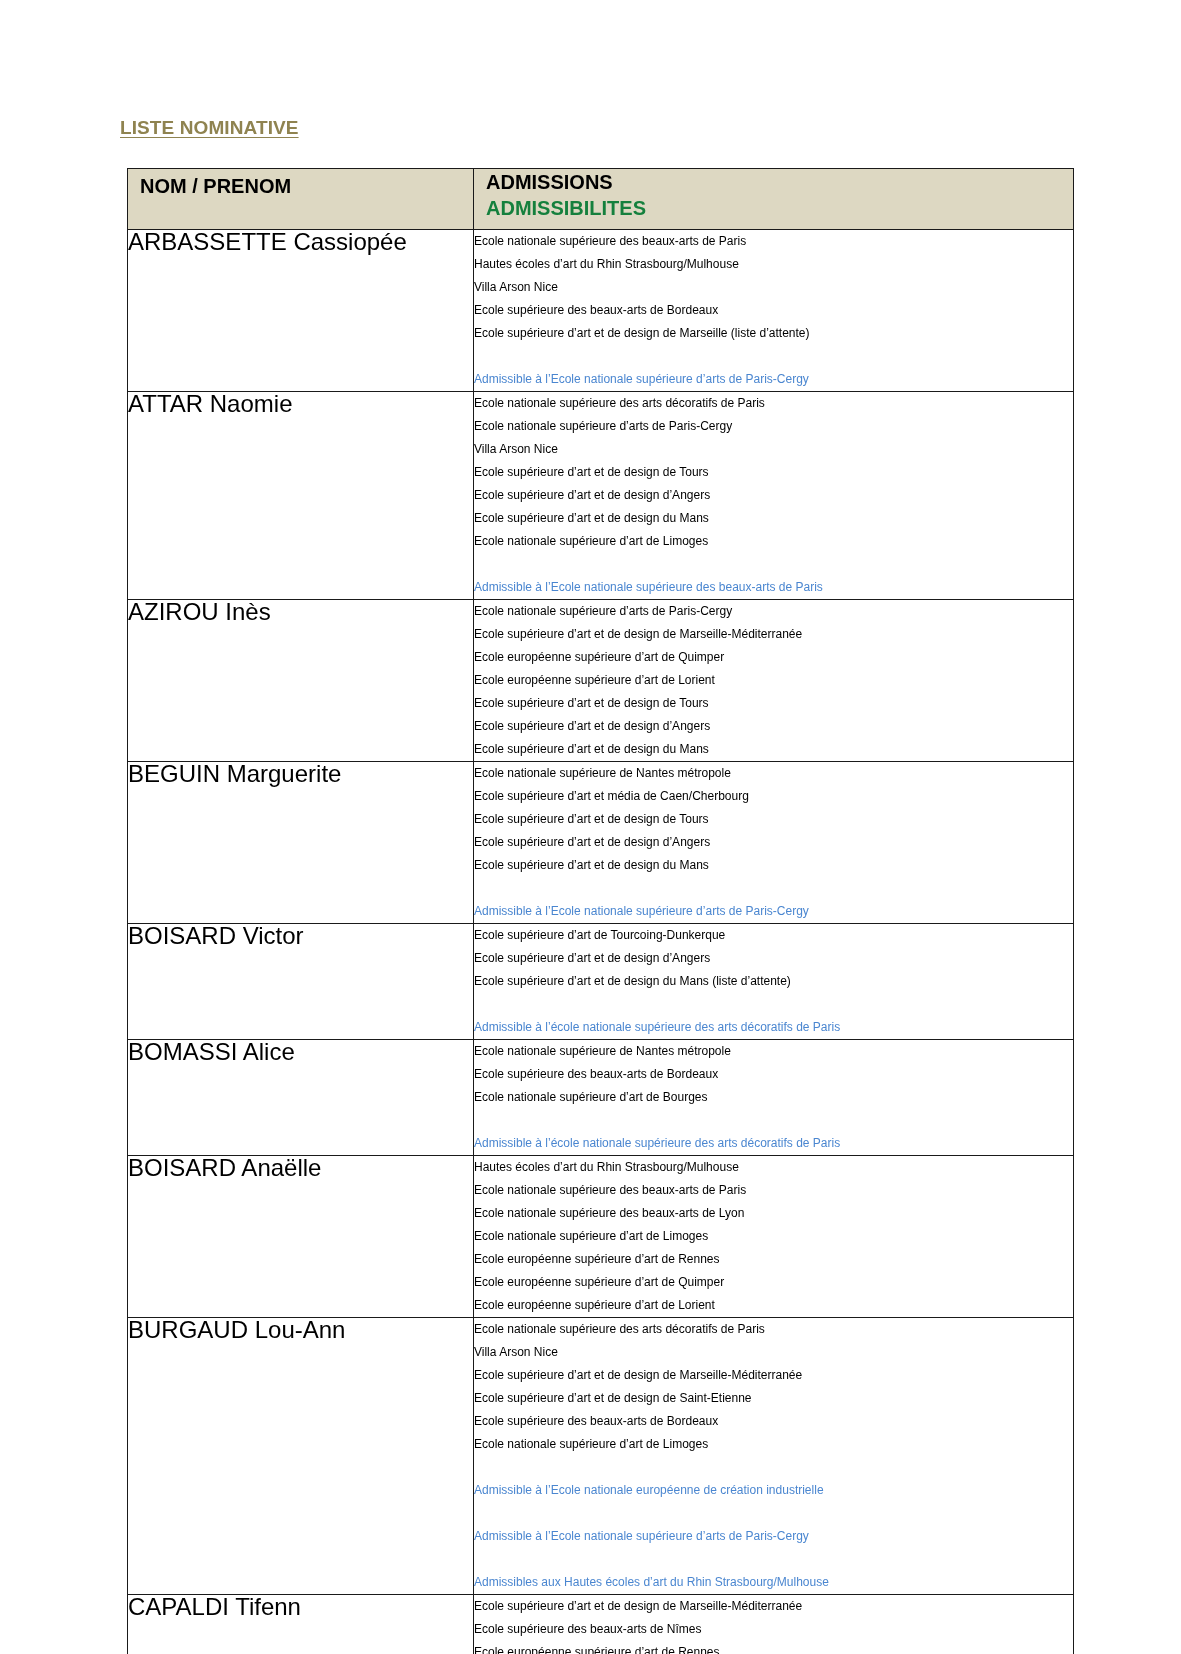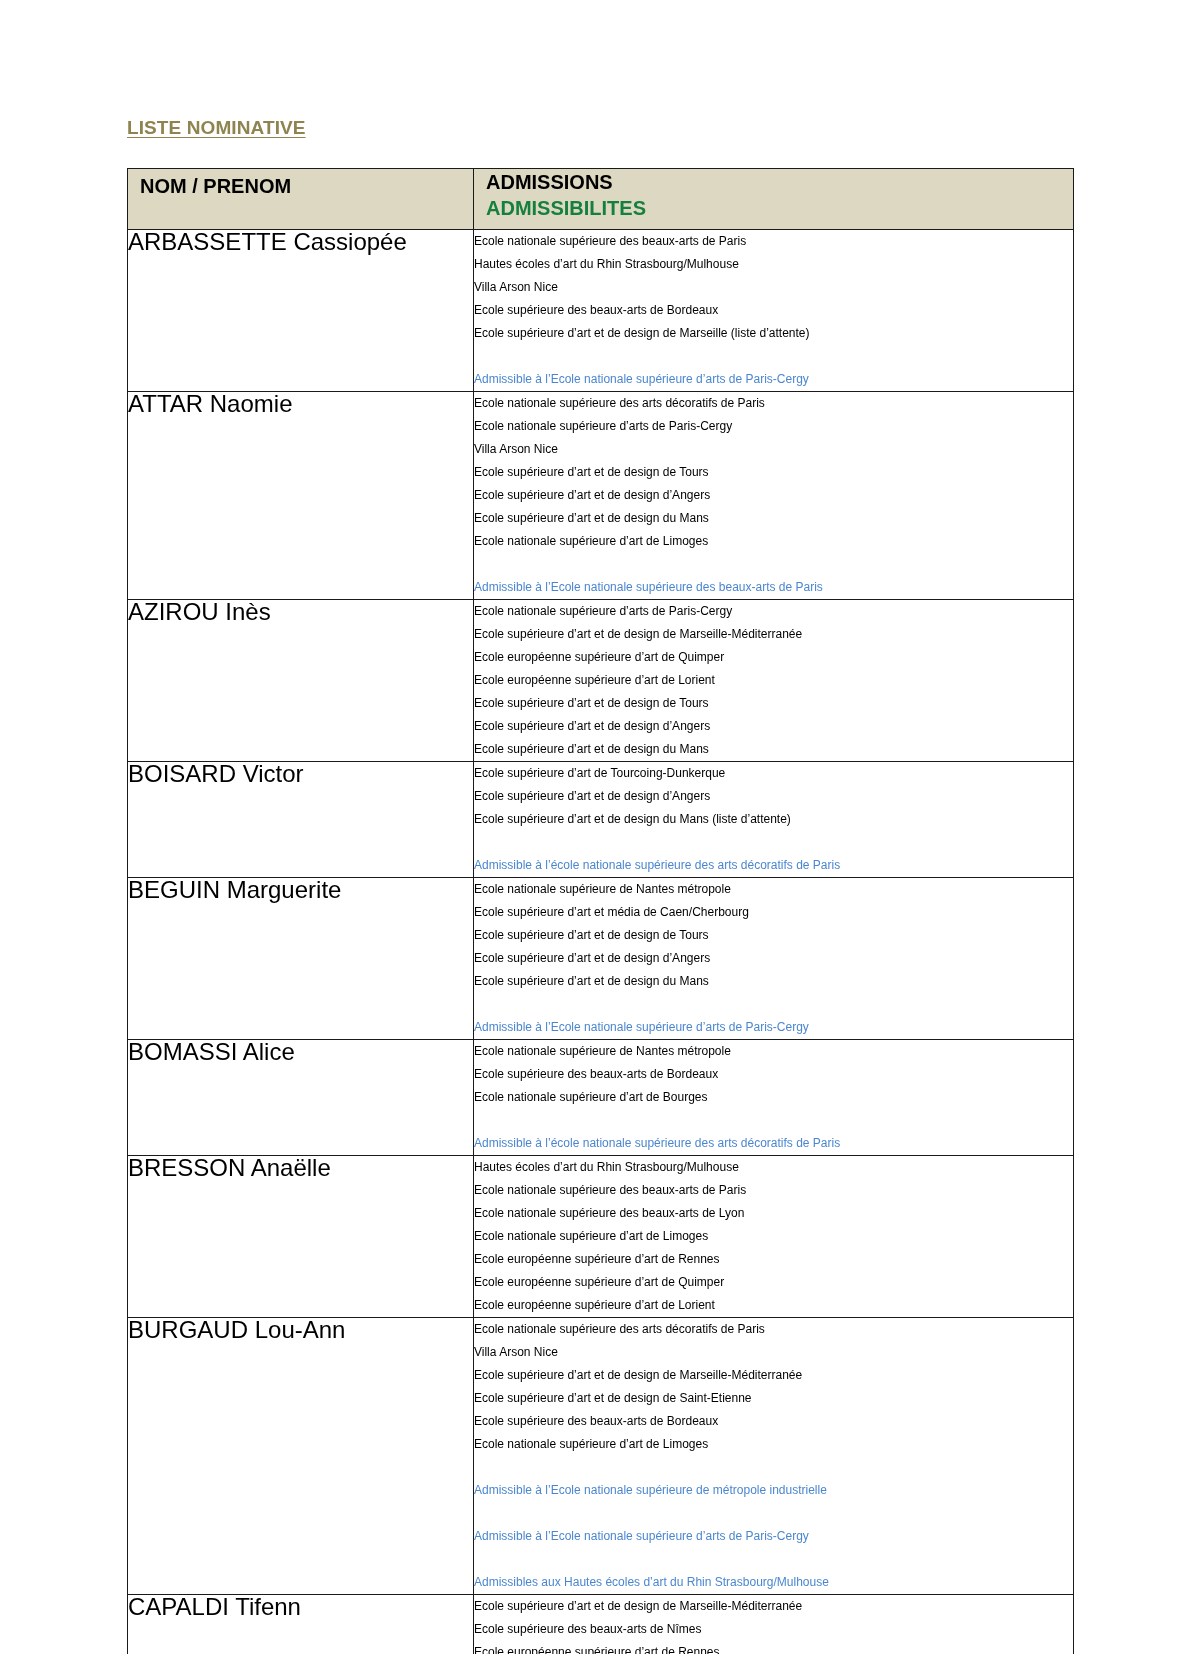--- a/index.html
+++ b/index.html
@@ -1,17 +1,17 @@
 <!DOCTYPE html>
 <html><head>
 <meta charset="utf-8">
 <style>
   html, body { margin: 0; padding: 0; background: #ffffff; }
   body { width: 1181px; height: 1654px; position: relative; font-family: "Liberation Sans", "DejaVu Sans", sans-serif; color: #000; }
-  .page-title { position: absolute; left: 127px; top: 117px; font-size: 19px; font-weight: bold; color: #8f8350; text-decoration: underline; text-underline-offset: 3px; letter-spacing: 0.1px; }
+  .page-title { position: absolute; left: 120px; top: 117px; font-size: 19px; font-weight: bold; color: #8f8350; text-decoration: underline; text-underline-offset: 3px; letter-spacing: 0.1px; }
   table.list { position: absolute; left: 127px; top: 168px; width: 946px; border-collapse: collapse; table-layout: fixed; }
   table.list td, table.list th { border: 1.5px solid #1a1a1a; vertical-align: top; padding: 0; }
   col.c-name { width: 346px; }
   col.c-adm { width: 600px; }
   thead th { background: #ddd8c2; text-align: left; font-weight: bold; font-size: 20px; height: 56px; }
   thead th .h-main { display: block; padding: 0 0 0 12px; line-height: 26px; }
   thead th .h-sub { display: block; padding-left: 12px; color: #15803d; line-height: 26px; }
   thead th.name-h { padding: 4px 4px 0 12px; line-height: 26px; }
   td.name { font-size: 24px; padding: 3px 0 0 12px; line-height: 24px; }
   td.adm { padding: 0 0 0 11px; }
@@ -68,70 +68,70 @@
           <span class="adm-line">Ecole nationale supérieure d’arts de Paris-Cergy</span>
           <span class="adm-line">Ecole supérieure d’art et de design de Marseille-Méditerranée</span>
           <span class="adm-line">Ecole européenne supérieure d’art de Quimper</span>
           <span class="adm-line">Ecole européenne supérieure d’art de Lorient</span>
           <span class="adm-line">Ecole supérieure d’art et de design de Tours</span>
           <span class="adm-line">Ecole supérieure d’art et de design d’Angers</span>
           <span class="adm-line">Ecole supérieure d’art et de design du Mans</span>
         </td>
       </tr>
       <tr>
-        <td class="name">BOISARD Victor</td>
-        <td class="adm">
-          <span class="adm-line">Ecole supérieure d’art de Tourcoing-Dunkerque</span>
-          <span class="adm-line">Ecole supérieure d’art et de design d’Angers</span>
-          <span class="adm-line">Ecole supérieure d’art et de design du Mans (liste d’attente)</span>
-          <span class="adm-line blue">Admissible à l’école nationale supérieure des arts décoratifs de Paris</span>
-        </td>
-      </tr>
-      <tr>
         <td class="name">BEGUIN Marguerite</td>
         <td class="adm">
           <span class="adm-line">Ecole nationale supérieure de Nantes métropole</span>
           <span class="adm-line">Ecole supérieure d’art et média de Caen/Cherbourg</span>
           <span class="adm-line">Ecole supérieure d’art et de design de Tours</span>
           <span class="adm-line">Ecole supérieure d’art et de design d’Angers</span>
           <span class="adm-line">Ecole supérieure d’art et de design du Mans</span>
           <span class="adm-line blue">Admissible à l’Ecole nationale supérieure d’arts de Paris-Cergy</span>
+        </td>
+      </tr>
+      <tr>
+        <td class="name">BOISARD Victor</td>
+        <td class="adm">
+          <span class="adm-line">Ecole supérieure d’art de Tourcoing-Dunkerque</span>
+          <span class="adm-line">Ecole supérieure d’art et de design d’Angers</span>
+          <span class="adm-line">Ecole supérieure d’art et de design du Mans (liste d’attente)</span>
+          <span class="adm-line blue">Admissible à l’école nationale supérieure des arts décoratifs de Paris</span>
         </td>
       </tr>
       <tr>
         <td class="name">BOMASSI Alice</td>
         <td class="adm">
           <span class="adm-line">Ecole nationale supérieure de Nantes métropole</span>
           <span class="adm-line">Ecole supérieure des beaux-arts de Bordeaux</span>
           <span class="adm-line">Ecole nationale supérieure d’art de Bourges</span>
           <span class="adm-line blue">Admissible à l’école nationale supérieure des arts décoratifs de Paris</span>
         </td>
       </tr>
       <tr>
-        <td class="name">BRESSON Anaëlle</td>
+        <td class="name">BOISARD Anaëlle</td>
         <td class="adm">
           <span class="adm-line">Hautes écoles d’art du Rhin Strasbourg/Mulhouse</span>
           <span class="adm-line">Ecole nationale supérieure des beaux-arts de Paris</span>
           <span class="adm-line">Ecole nationale supérieure des beaux-arts de Lyon</span>
           <span class="adm-line">Ecole nationale supérieure d’art de Limoges</span>
           <span class="adm-line">Ecole européenne supérieure d’art de Rennes</span>
           <span class="adm-line">Ecole européenne supérieure d’art de Quimper</span>
           <span class="adm-line">Ecole européenne supérieure d’art de Lorient</span>
         </td>
       </tr>
       <tr>
         <td class="name">BURGAUD Lou-Ann</td>
         <td class="adm">
           <span class="adm-line">Ecole nationale supérieure des arts décoratifs de Paris</span>
           <span class="adm-line">Villa Arson Nice</span>
           <span class="adm-line">Ecole supérieure d’art et de design de Marseille-Méditerranée</span>
           <span class="adm-line">Ecole supérieure d’art et de design de Saint-Etienne</span>
           <span class="adm-line">Ecole supérieure des beaux-arts de Bordeaux</span>
           <span class="adm-line">Ecole nationale supérieure d’art de Limoges</span>
-          <span class="adm-line blue">Admissible à l’Ecole nationale supérieure de métropole industrielle</span>
+          <span class="adm-line blue">Admissible à l’Ecole nationale européenne de création industrielle</span>
           <span class="adm-line blue">Admissible à l’Ecole nationale supérieure d’arts de Paris-Cergy</span>
           <span class="adm-line blue">Admissibles aux Hautes écoles d’art du Rhin Strasbourg/Mulhouse</span>
         </td>
       </tr>
       <tr>
         <td class="name">CAPALDI Tifenn</td>
         <td class="adm">
           <span class="adm-line">Ecole supérieure d’art et de design de Marseille-Méditerranée</span>
           <span class="adm-line">Ecole supérieure des beaux-arts de Nîmes</span>
           <span class="adm-line">Ecole européenne supérieure d’art de Rennes</span>

